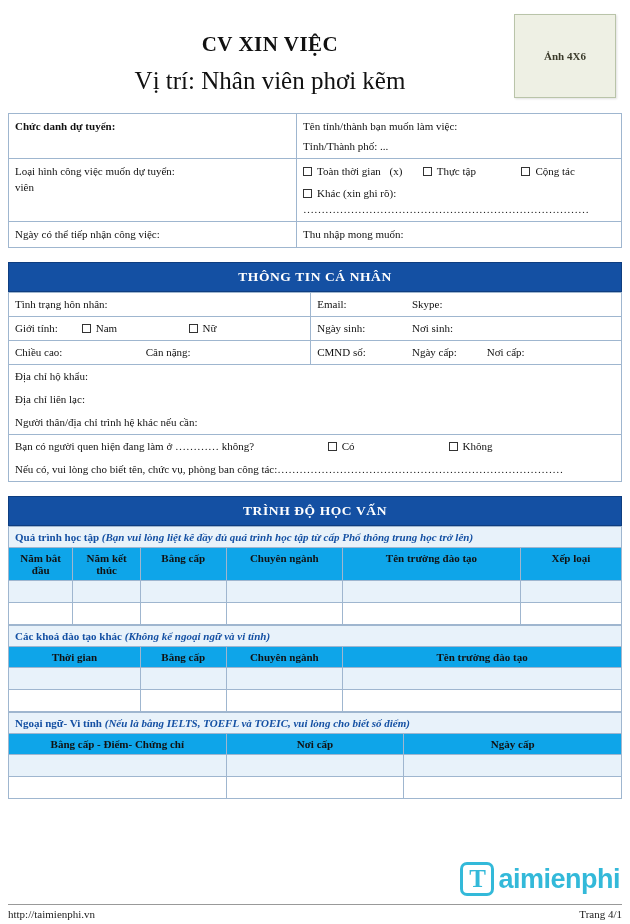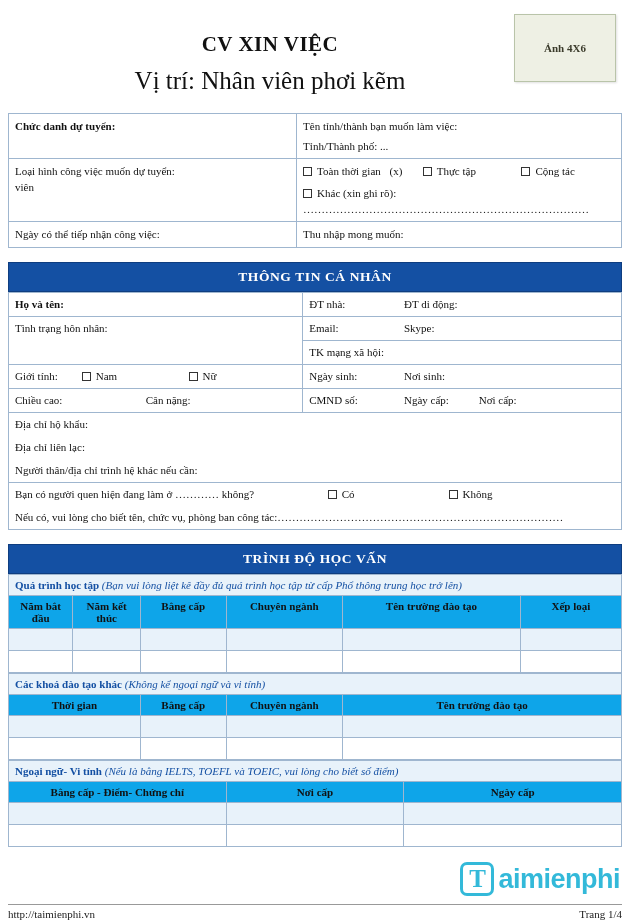--- a/index.html
+++ b/index.html
@@ -38,21 +38,21 @@
     text-align: center;
     font-size: 25px;
     margin: 10px 0 0 0;
     padding-right: 90px;
   }
   .photo-box {
     position: absolute;
     right: 6px;
     top: 6px;
     width: 102px;
-    height: 68px;
+    height: 84px;
     border: 1px solid #b9c4a9;
     background: #eef0e4;
     display: flex;
     align-items: center;
     justify-content: center;
     font-size: 11px;
     font-weight: bold;
     color: #3a3a2a;
     box-shadow: 1px 1px 2px rgba(0,0,0,0.12);
   }
@@ -99,21 +99,21 @@
 
   
   .pi-table td {
     height: 23px;
     line-height: 15px;
   }
   .pi-table .left { width: 48%; }
   .note-it {
     font-style: italic;
     color: #1450a3;
-    font-weight: normal;
+    font-weight: bold;
   }
   .blue-txt { color: #1450a3; font-weight: bold; }
   .row-band td {
     background: #e8f2fa;
   }
   .th-c {
     text-align: center;
     font-weight: bold;
     background: #0ea5e9;
   }
@@ -217,42 +217,27 @@
         <span>Thu nhập mong muốn:</span>
       </td>
     </tr>
   </tbody>
     </table>
 
   <div class="banner">THÔNG TIN CÁ NHÂN</div>
 
   <table class="grid pi-table" style="border-top:none">
     <tbody>
-        <tr>
-      <td class="left" rowspan="1">
-        <span class="b">Họ và tên:</span>
-      </td>
-      <td>
-        <span style="display:inline-block;width:92px">ĐT nhà:</span>
-        <span>ĐT di động:</span>
-      </td>
-    </tr>
     <tr>
       <td style="border-bottom:none">
         <span>Tình trạng hôn nhân:</span>
       </td>
       <td>
         <span style="display:inline-block;width:92px">Email:</span>
         <span>Skype:</span>
-      </td>
-    </tr>
-    <tr>
-      <td style="border-top:none">&nbsp;</td>
-      <td>
-        <span>TK mạng xã hội:</span>
       </td>
     </tr>
     <tr>
       <td>
         <span style="display:inline-block;width:64px">Giới tính:</span>
         <span class="cb"></span><span style="display:inline-block;width:90px">Nam</span>
         <span class="cb"></span><span>Nữ</span>
       </td>
       <td>
         <span style="display:inline-block;width:92px">Ngày sinh:</span>
@@ -392,16 +377,16 @@
   </tbody>
     </table>
 
   <div class="wm">
     <div class="wm-mark">T</div>
     <div class="wm-text">aimienphi</div>
   </div>
 
   <div class="footer">
     <span>http://taimienphi.vn</span>
-    <span>Trang 1/4</span>
+    <span>Trang 4/1</span>
   </div>
 
 </div>
 
 </body></html>

